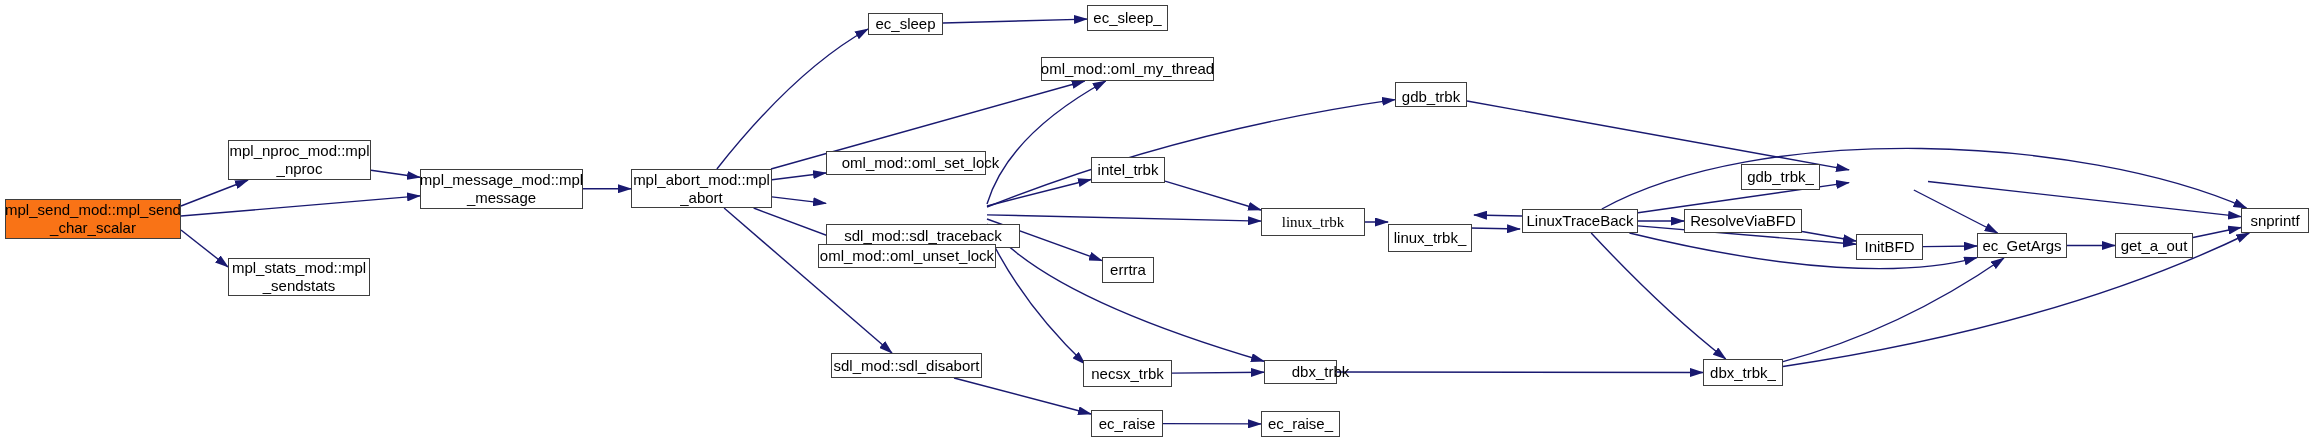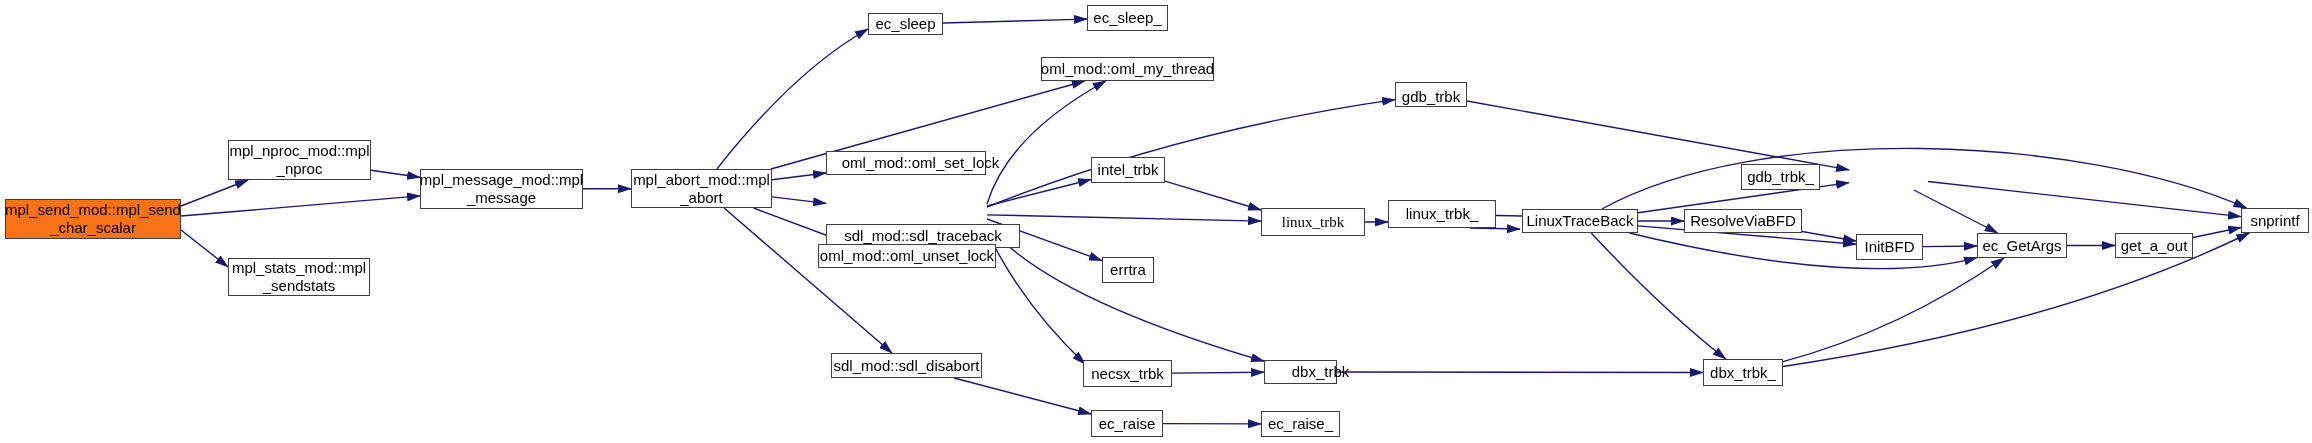--- a/index.html
+++ b/index.html
@@ -124,21 +124,21 @@
       </div>
       <div class="node" title="ec_raise_" style="left: 1261px; top: 411px; width: 79px; height: 26px;">
         <div>ec_raise_</div>
       </div>
       <div class="node" title="dbx_trbk" style="left: 1264px; top: 360px; width: 73px; height: 24px; padding-left: 40px;">
         <div>dbx_trbk</div>
       </div>
       <div class="node" title="linux_trbk" style="left: 1261px; top: 208px; width: 104px; height: 28px; font-family: Liberation Serif, serif;">
         <div>linux_trbk</div>
       </div>
-      <div class="node" title="linux_trbk_" style="left: 1388px; top: 200px; width: 108px; height: 28px; justify-content: center;">
+      <div class="node" title="linux_trbk_" style="left: 1388px; top: 224px; width: 84px; height: 28px; justify-content: center;">
         <div>linux_trbk_</div>
       </div>
       <div class="node" title="LinuxTraceBack" style="left: 1522px; top: 209px; width: 116px; height: 24px;">
         <div>LinuxTraceBack</div>
       </div>
       <div class="node" title="ResolveViaBFD" style="left: 1684px; top: 209px; width: 118px; height: 24px;">
         <div>ResolveViaBFD</div>
       </div>
       <div class="node" title="gdb_trbk_" style="left: 1741px; top: 164px; width: 79px; height: 26px;">
         <div>gdb_trbk_</div>

